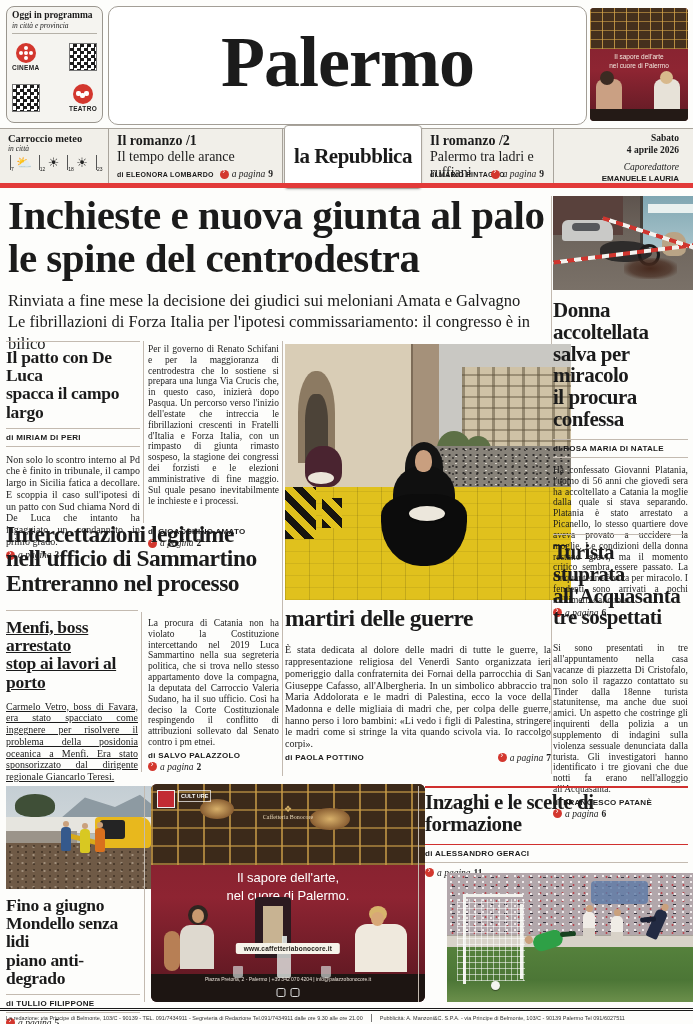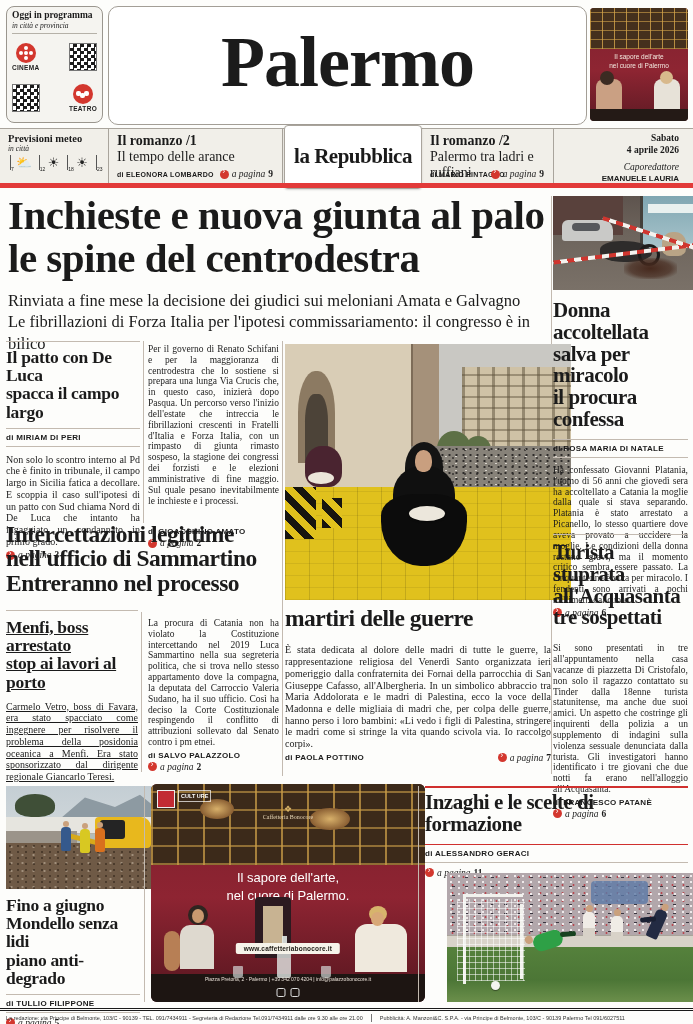--- a/index.html
+++ b/index.html
@@ -208,21 +208,21 @@
       <div>Il sapore dell'arte</div>
       <div>nel cuore di Palermo</div>
     </div>
     <div class="fig l"></div>
     <div class="fig r"></div>
     <div class="tbl"></div>
   </div>
 
   <div class="abs strip">
     <div class="s-cell" style="left:0;width:107px;">
-      <div class="wx-title">Previsioni meteo</div>
+      <div class="wx-title">Carroccio meteo</div>
       <div class="wx-sub">in città</div>
       <div class="wx-row">
         <span class="wx-tick">
             <i>7</i>
           </span>
         <span class="wx-ic">⛅</span>
         <span class="wx-tick">
             <i>12</i>
           </span>
         <span class="wx-ic">☀</span>

